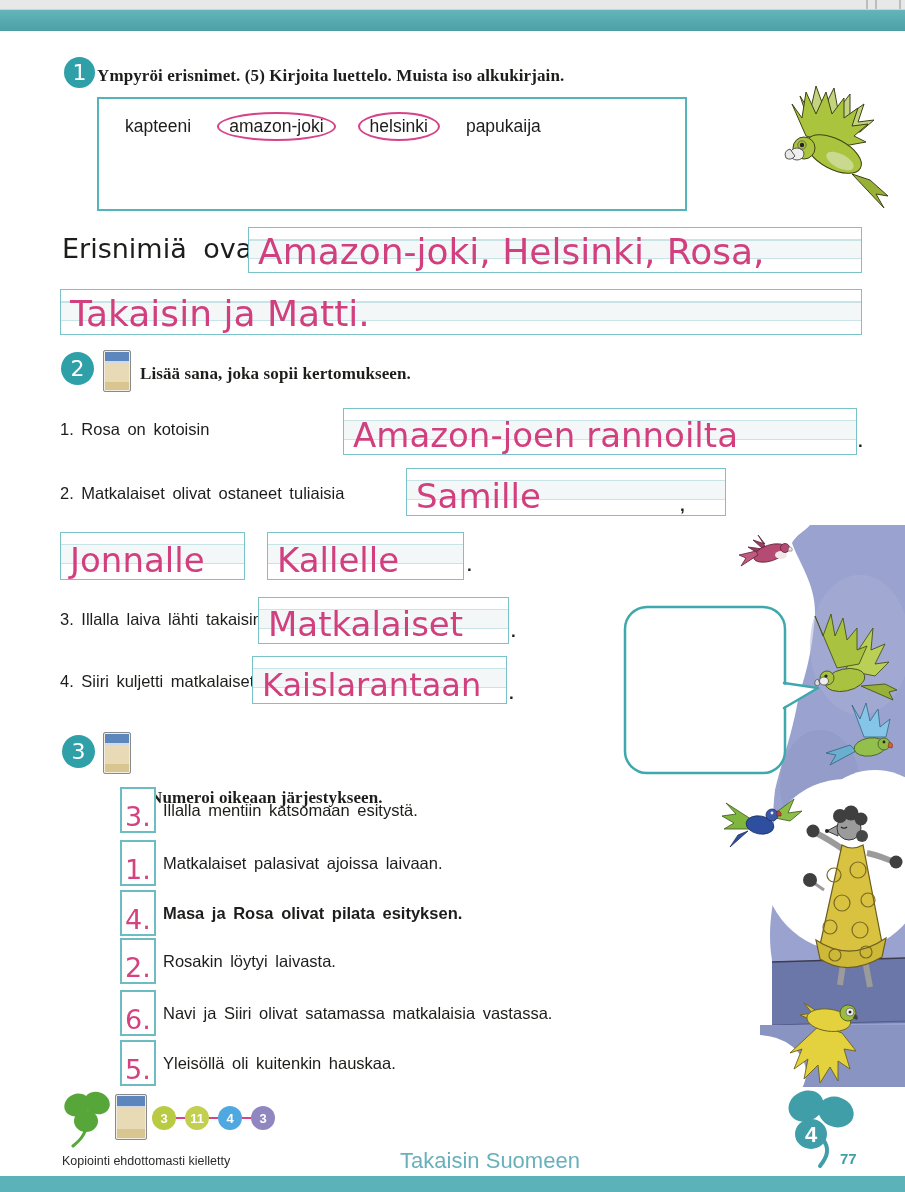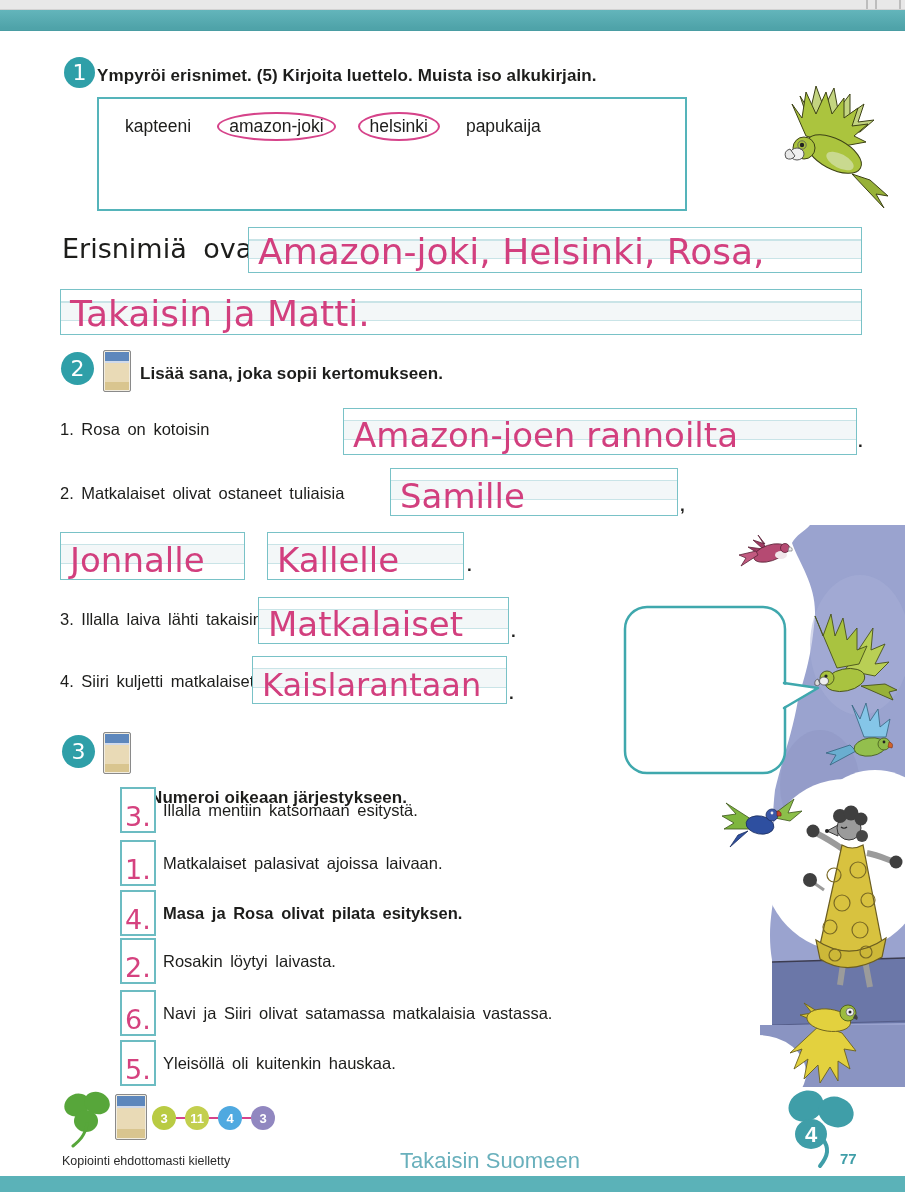--- a/index.html
+++ b/index.html
@@ -7,21 +7,21 @@
        font-family:"Liberation Sans",sans-serif;color:#1d1d1b;}
   .abs{position:absolute;}
   
   .top-strip{left:0;top:0;width:905px;height:9px;background:#e8e8e8;border-bottom:1px solid #d2d2d2;}
   .strip-sep{top:0;width:2px;height:9px;background:#bdbdbd;}
   .teal-band{left:0;top:10px;width:905px;height:20px;background:linear-gradient(#63b5bb,#4fa3a9 90%);background-color:#5bb2b8;border-bottom:1px solid #4a9da3;}
   
   .ex-circle{width:33px;height:33px;border-radius:50%;background:#2f9fa8;color:#fff;
              display:flex;align-items:center;justify-content:center;
              font-family:"DejaVu Sans",sans-serif;font-size:22px;}
-  .ex-title{font-weight:bold;font-size:17px;letter-spacing:.1px;white-space:nowrap;}
+  .ex-title{font-weight:bold;font-size:17px;letter-spacing:.1px;white-space:nowrap;font-family:Liberation Serif, serif;}
   .book-icon{width:26px;height:40px;border:1px solid #8a8a8a;border-radius:2px;
              background:linear-gradient(#5d87bc 0 26%,#cfd9ea 26% 30%,#e9dab6 30% 78%,#d9c58f 78% 100%);
              box-shadow:inset 0 0 0 1px #f2ede0;}
   
   .word-box{left:97px;top:97px;width:586px;height:110px;border:2px solid #55b4ba;background:#fff;}
   .word-row{display:flex;align-items:center;height:50%;font-size:17.5px;white-space:nowrap;}
   .word-row.r1{column-gap:30px;padding-left:26px;}
   .word-row.r2{column-gap:26px;padding-left:16px;}
   .circled{border:2px solid #d6438a;border-radius:50%;padding:2px 10px;margin:-2px -4px;}
   
@@ -99,21 +99,21 @@
 <div class="abs book-icon" style="left:103px;top:350px;"></div>
 <div class="abs ex-title" style="left:140px;top:364px;">Lisää sana, joka sopii kertomukseen.</div>
 
 <div class="abs sentence" style="left:60px;top:420px;">1. Rosa on kotoisin</div>
 <div class="abs wb" style="left:343px;top:408px;width:512px;height:45px;">
   <span class="ans">Amazon-joen rannoilta</span>
 </div>
 <div class="abs dot" style="left:858px;top:432px;">.</div>
 
 <div class="abs sentence" style="left:60px;top:484px;">2. Matkalaiset olivat ostaneet tuliaisia</div>
-<div class="abs wb" style="left:390px;top:468px;width:286px;height:46px;">
+<div class="abs wb" style="left:406px;top:468px;width:286px;height:46px;padding-left:32px;">
   <span class="ans">Samille</span>
 </div>
 <div class="abs dot" style="left:680px;top:496px;">,</div>
 
 <div class="abs wb" style="left:60px;top:532px;width:183px;height:46px;">
   <span class="ans">Jonnalle</span>
 </div>
 <div class="abs sentence" style="left:249px;top:550px;margin-left:37px;">ja</div>
 <div class="abs wb" style="left:267px;top:532px;width:195px;height:46px;">
   <span class="ans">Kallelle</span>

